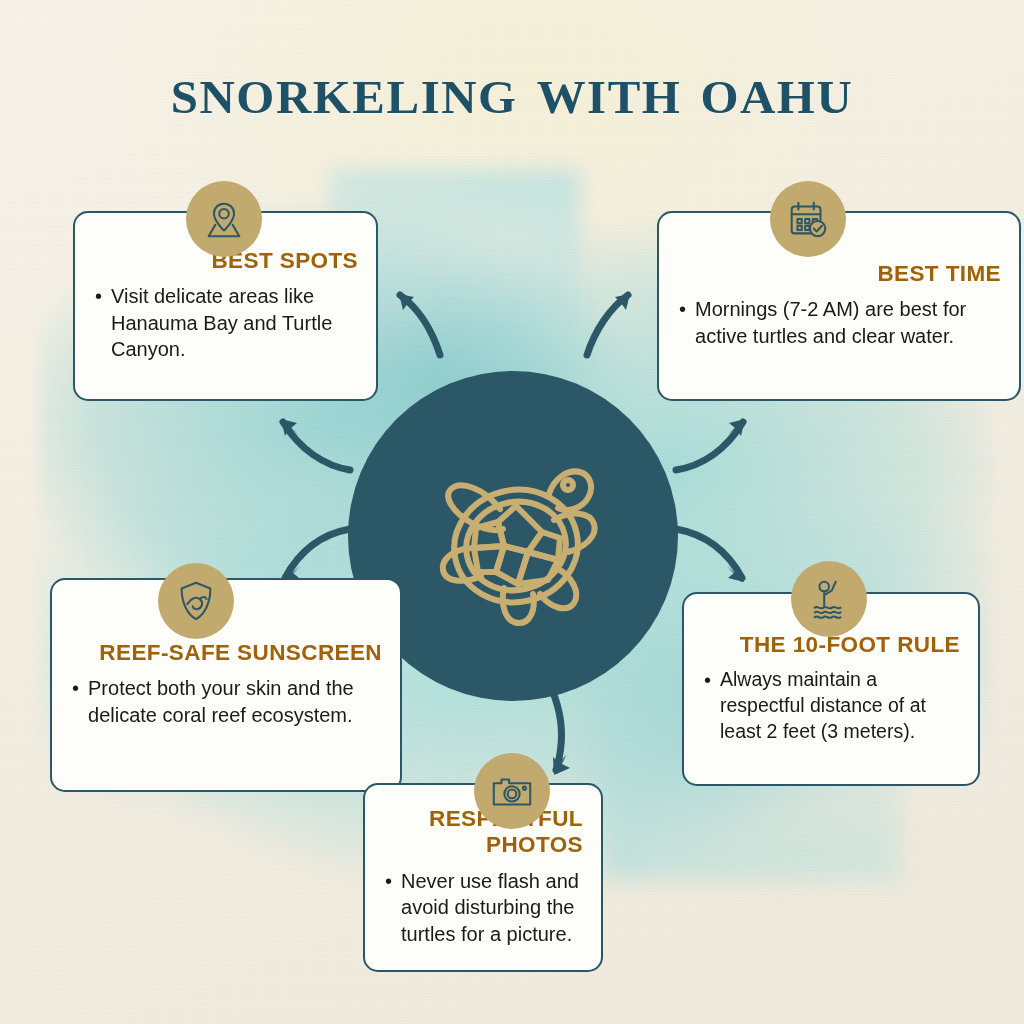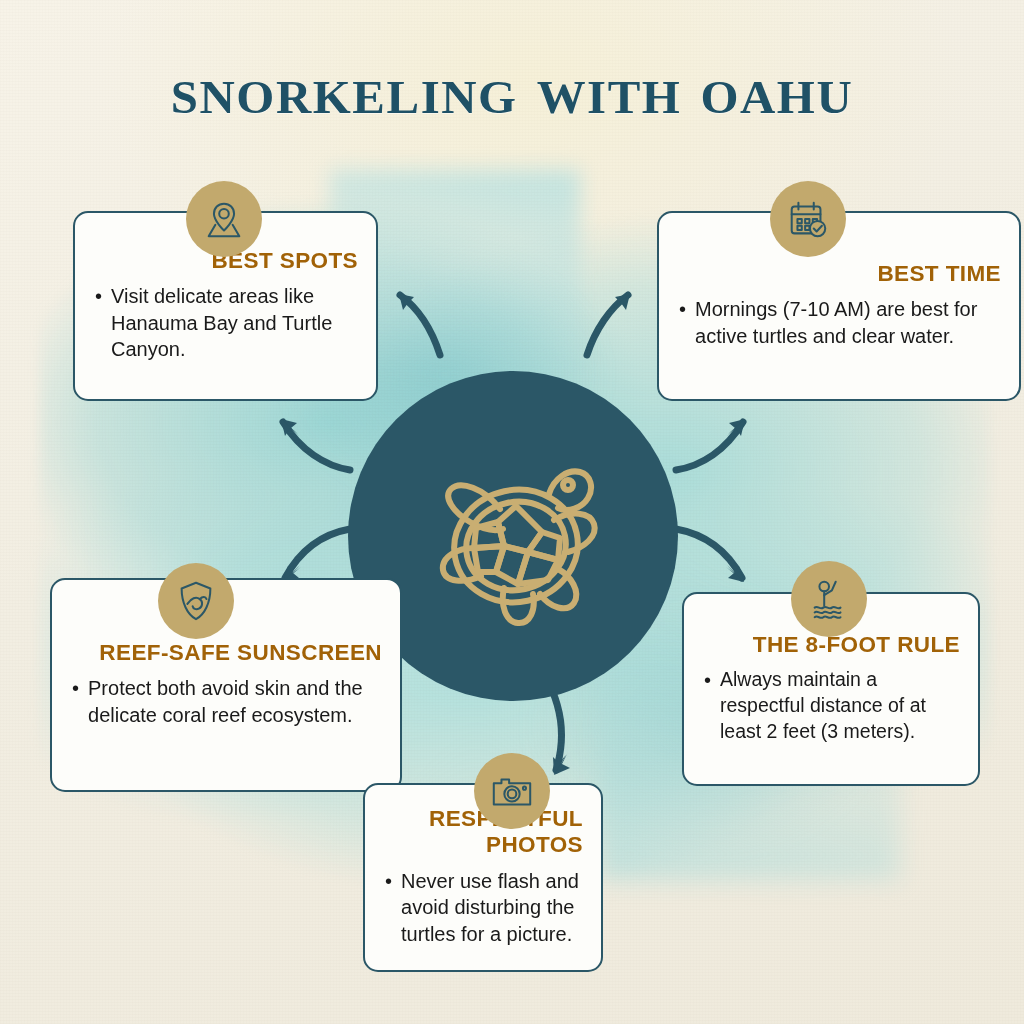--- a/index.html
+++ b/index.html
@@ -279,34 +279,34 @@
     <div class="card-body">
       <span class="bullet">•</span>
       <span class="card-text">Visit delicate areas like Hanauma Bay and Turtle Canyon.</span>
     </div>
   </div>
 
   <div class="card card-c2">
     <div class="card-title">BEST TIME</div>
     <div class="card-body">
       <span class="bullet">•</span>
-      <span class="card-text">Mornings (7-10 AM) are best for active turtles and clear water.</span>
+      <span class="card-text">Mornings (7-2 AM) are best for active turtles and clear water.</span>
     </div>
   </div>
 
   <div class="card card-c3">
     <div class="card-title">REEF-SAFE SUNSCREEN</div>
     <div class="card-body">
       <span class="bullet">•</span>
-      <span class="card-text">Protect both avoid skin and the delicate coral reef ecosystem.</span>
+      <span class="card-text">Protect both your skin and the delicate coral reef ecosystem.</span>
     </div>
   </div>
 
   <div class="card card-c4">
-    <div class="card-title">THE 8-FOOT RULE</div>
+    <div class="card-title">THE 10-FOOT RULE</div>
     <div class="card-body">
       <span class="bullet">•</span>
       <span class="card-text">Always maintain a respectful distance of at least 2 feet (3 meters).</span>
     </div>
   </div>
 
   <div class="card card-c5">
     <div class="card-title">RESPECTFUL PHOTOS</div>
     <div class="card-body">
       <span class="bullet">•</span>

